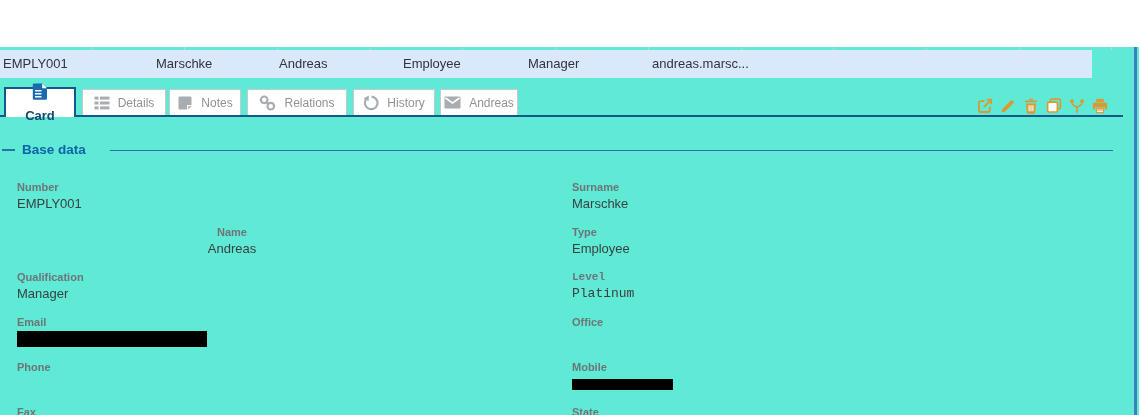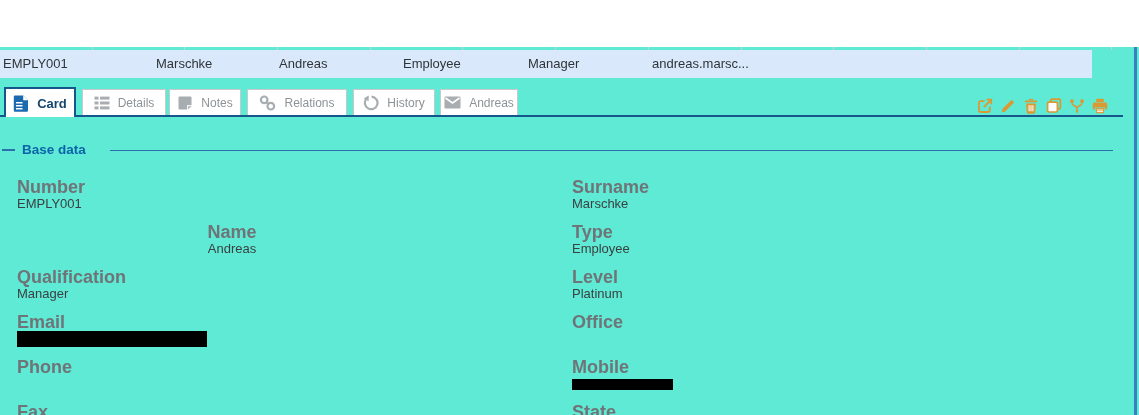--- a/index.html
+++ b/index.html
@@ -15,37 +15,37 @@
   .grid-row span{position:absolute;top:0;line-height:28px;font-size:13px;color:#2F3438;white-space:nowrap;}
   .c0{left:3px}.c1{left:156px}.c2{left:279px}.c3{left:403px}.c4{left:528px}.c5{left:652px}
 
   
   .tabline{position:absolute;left:0;top:68px;width:1123px;height:2px;background:#16578B;}
   .tab{position:absolute;display:flex;align-items:center;justify-content:center;gap:8px;
        background:#fff;box-sizing:border-box;cursor:pointer;white-space:nowrap;}
   .tab.inactive{top:42px;height:26px;border:1px solid #C8C8C8;border-bottom:none;
        color:#8E9397;font-size:12px;}
   .tab.active{top:40px;height:30px;border:2px solid #16578B;border-bottom:none;
-       color:#14466E;font-weight:bold;font-size:13px;z-index:2;}
+       color:#14466E;font-weight:bold;font-size:13px;z-index:2;flex-direction:column;}
   .tab .ticon{display:flex;align-items:center;}
   .tab svg{display:block;}
 
   
   .toolbar{position:absolute;left:977px;top:51px;display:flex;gap:7px;align-items:center;z-index:3;}
   .tool{width:16px;height:16px;cursor:pointer;}
   .tool svg{display:block;}
 
   
   .sec-dash{position:absolute;left:2px;top:102px;width:13px;height:2px;background:#2B6FAD;cursor:pointer;}
   .sec-title{position:absolute;left:22px;top:95px;font-size:13.5px;font-weight:bold;color:#0E63A9;}
   .sec-rule{position:absolute;left:110px;top:103px;width:1003px;height:1px;background:#2B6FAD;}
 
   
   .field{position:absolute;width:430px;}
-  .flabel{font-size:18px;font-weight:bold;color:#6F7478;line-height:15px;}
+  .flabel{font-size:11px;font-weight:bold;color:#6F7478;line-height:15px;}
   .fvalue{font-size:13px;color:#3B4043;line-height:17px;min-height:17px;white-space:nowrap;}
   .redact{background:#000;}
   .redact.email-bar{width:190px;height:16px;margin-top:1px;}
   .redact.mobile-bar{width:101px;height:11px;margin-top:4px;}
 
   
   .right-border{position:absolute;left:1134px;top:0;width:3px;height:415px;background:#3A7FC2;}
 </style>
 </head>
 <body>
@@ -217,21 +217,21 @@
   </div>
 
   <div class="field" style="left:572px;top:133px;">
     <div class="flabel">Surname</div>
     <div class="fvalue">Marschke</div>
   </div>
   <div class="field" style="left:572px;top:178px;">
     <div class="flabel">Type</div>
     <div class="fvalue">Employee</div>
   </div>
-  <div class="field" style="left:572px;top:223px;">
+  <div class="field" style="left:572px;top:223px;font-family:Liberation Mono, monospace;">
     <div class="flabel">Level</div>
     <div class="fvalue">Platinum</div>
   </div>
   <div class="field" style="left:572px;top:268px;">
     <div class="flabel">Office</div>
     <div class="fvalue"></div>
   </div>
   <div class="field" style="left:572px;top:313px;">
     <div class="flabel">Mobile</div>
     <div class="redact mobile-bar"></div>

